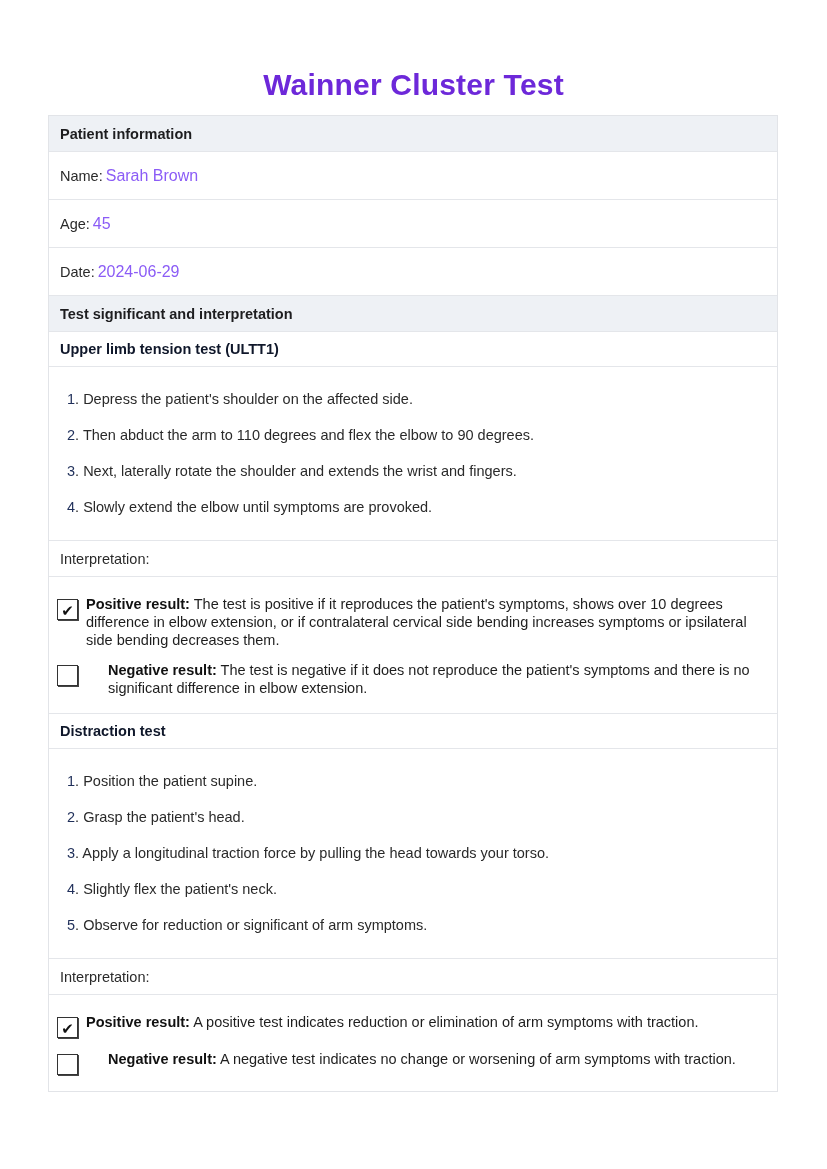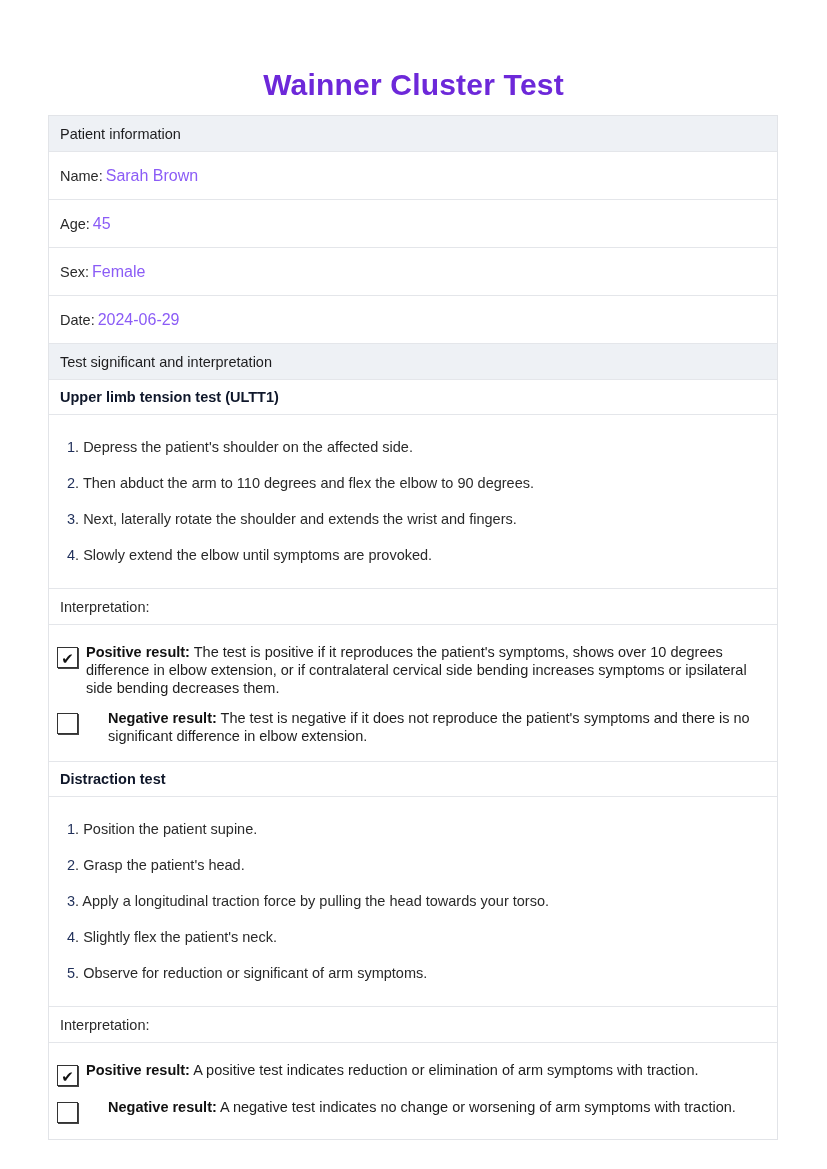--- a/index.html
+++ b/index.html
@@ -14,21 +14,21 @@
   .form {
     position: absolute; left: 48px; top: 115px; width: 730px;
     border: 1px solid #e2e4e8; box-sizing: border-box;
   }
   .row {
     border-bottom: 1px solid #e4e6ea; box-sizing: border-box;
     padding: 0 11px; display: flex; align-items: center;
     font-size: 14.5px;
   }
   .row:last-child { border-bottom: none; }
-  .row.header { background: #eef1f5; font-weight: normal; height: 36px; color: #1d1d1f; }
+  .row.header { background: #eef1f5; font-weight: bold; height: 36px; color: #1d1d1f; }
   .row.field { height: 48px; color: #2a2a2a; }
   .row.field .lbl { margin-right: 3px; }
   .row.field .val { color: #8b5cf6; font-size: 16px; }
   .row.sub { height: 35px; font-weight: bold; color: #0f172a; }
   .row.plain { height: 36px; color: #2a2a2a; }
   .steps-block { display: block; padding: 14px 11px 15px 11px; }
   .steps { margin: 0; padding: 0; list-style: none; }
   .steps li {
     font-size: 14.5px; color: #2a2a2a; height: 36px; line-height: 36px;
     padding-left: 7px;
@@ -56,24 +56,20 @@
 
   <div class="row header">Patient information</div>
 
   <div class="row field">
     <span class="lbl">Name:</span>
     <span class="val">Sarah Brown</span>
   </div>
   <div class="row field">
     <span class="lbl">Age:</span>
     <span class="val">45</span>
-  </div>
-  <div class="row field">
-    <span class="lbl">Sex:</span>
-    <span class="val">Female</span>
   </div>
   <div class="row field">
     <span class="lbl">Date:</span>
     <span class="val">2024-06-29</span>
   </div>
 
   <div class="row header">Test significant and interpretation</div>
 
   <div class="row sub">Upper limb tension test (ULTT1)</div>
   <div class="row steps-block">

